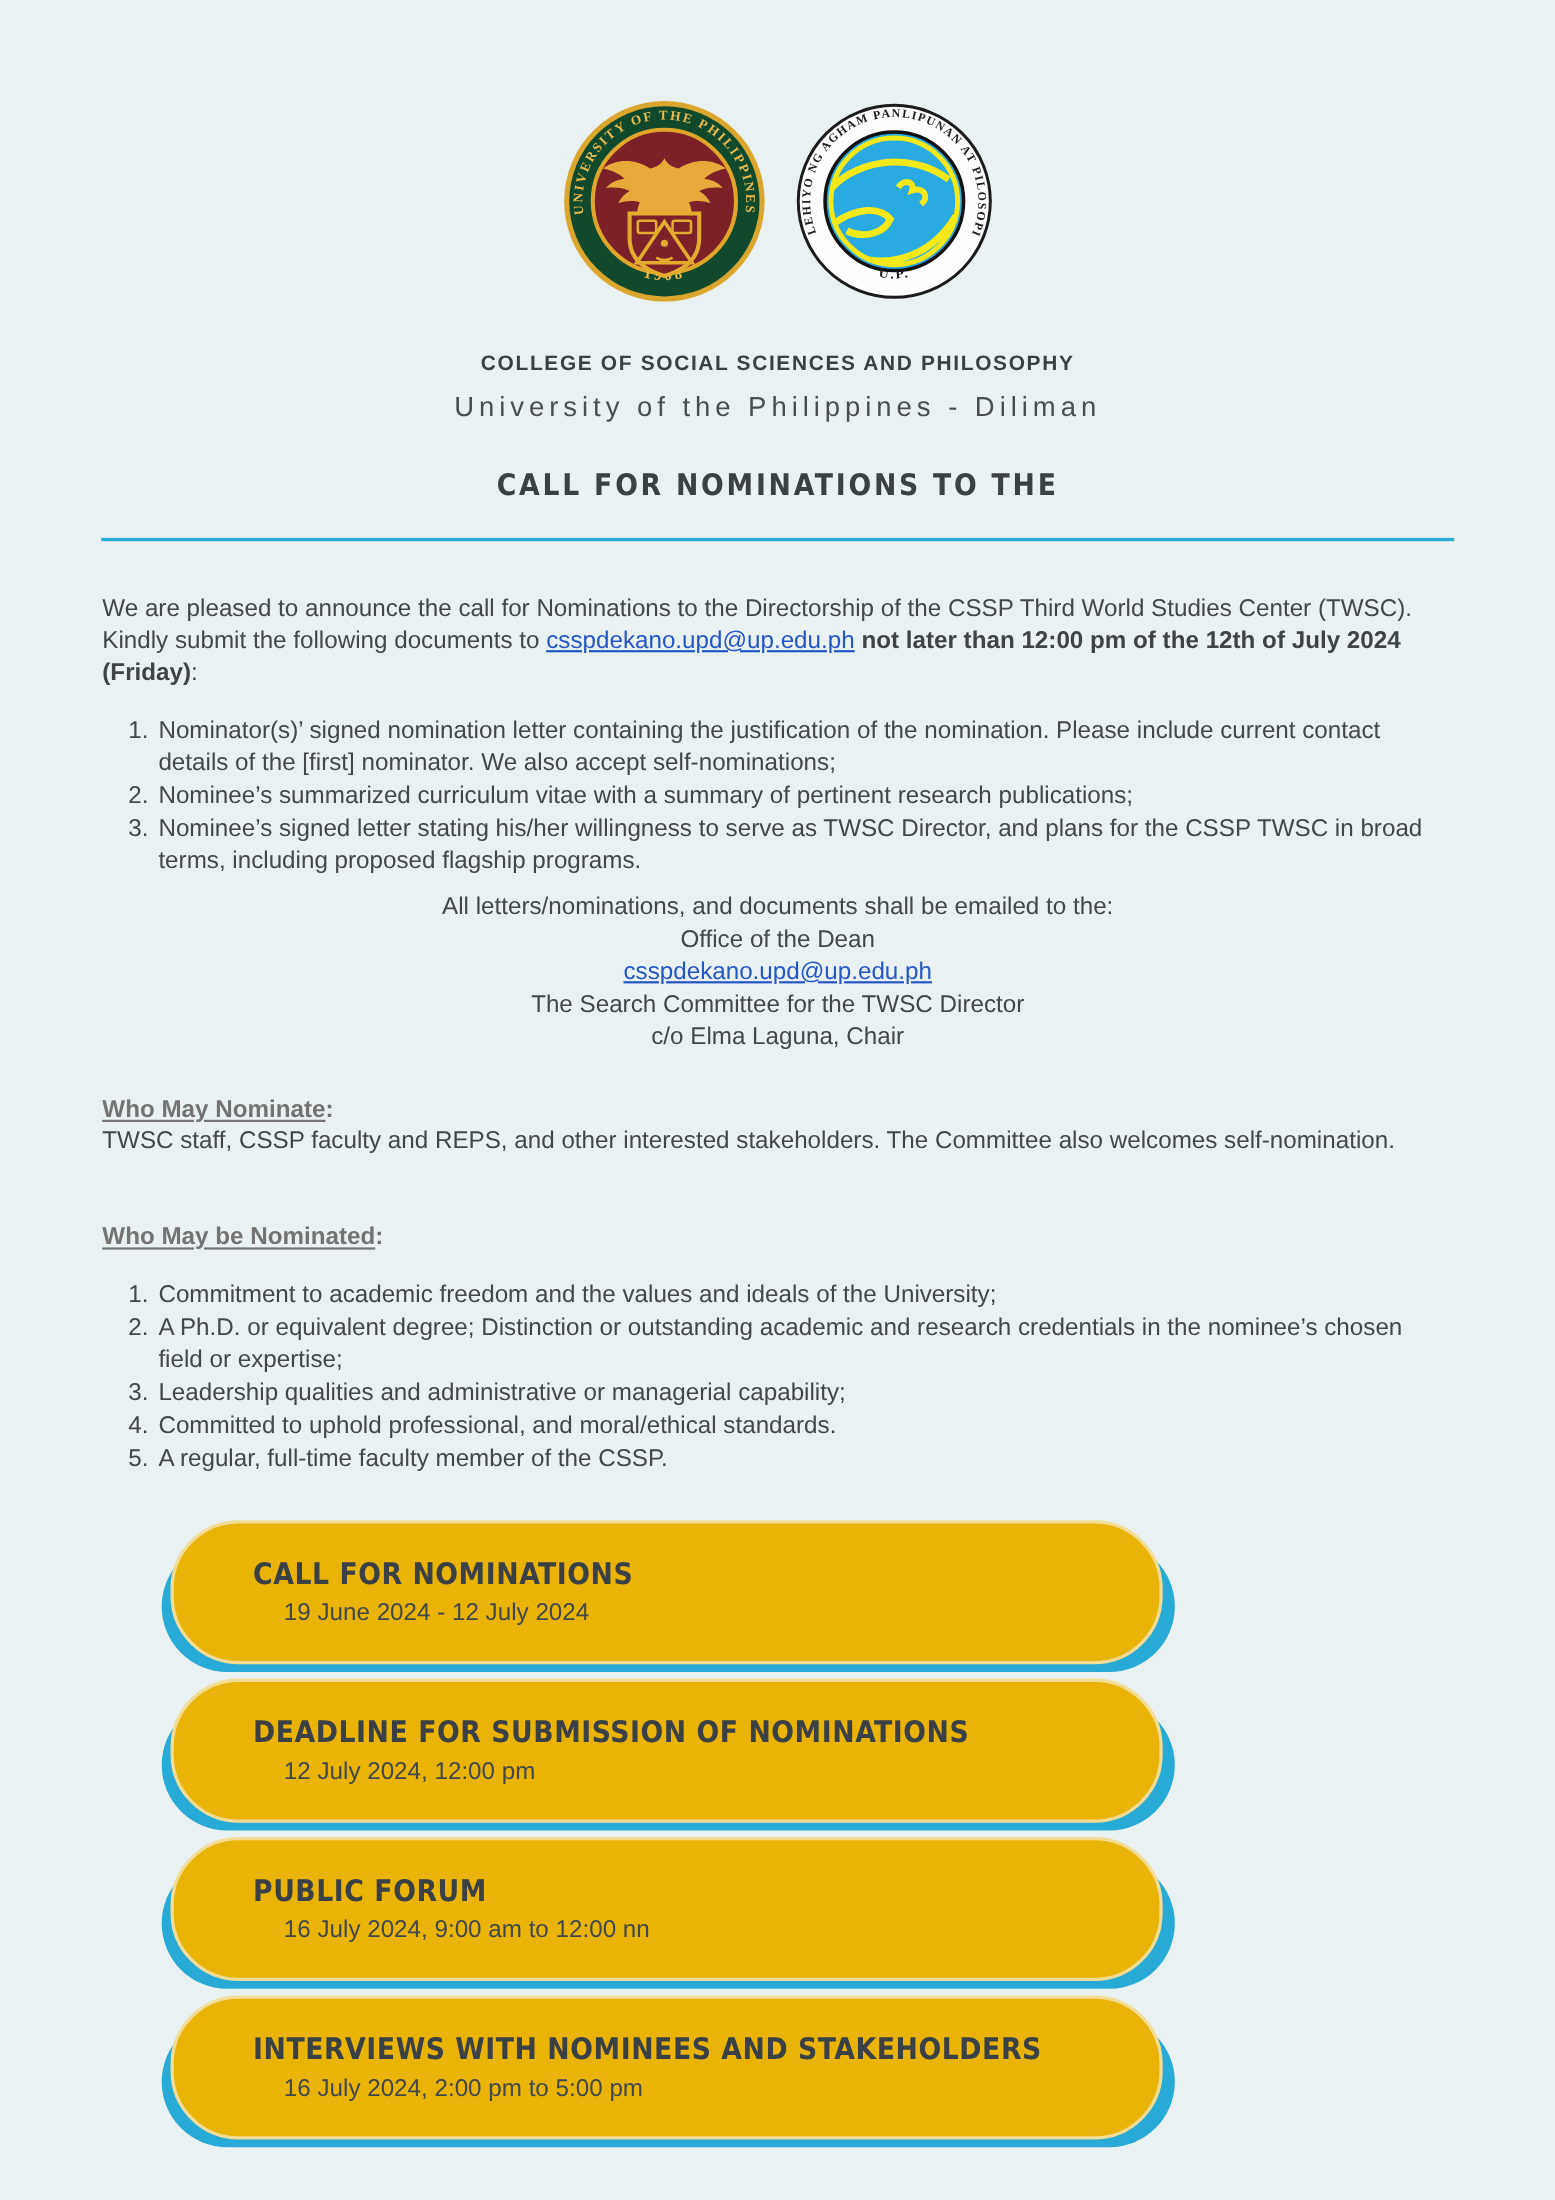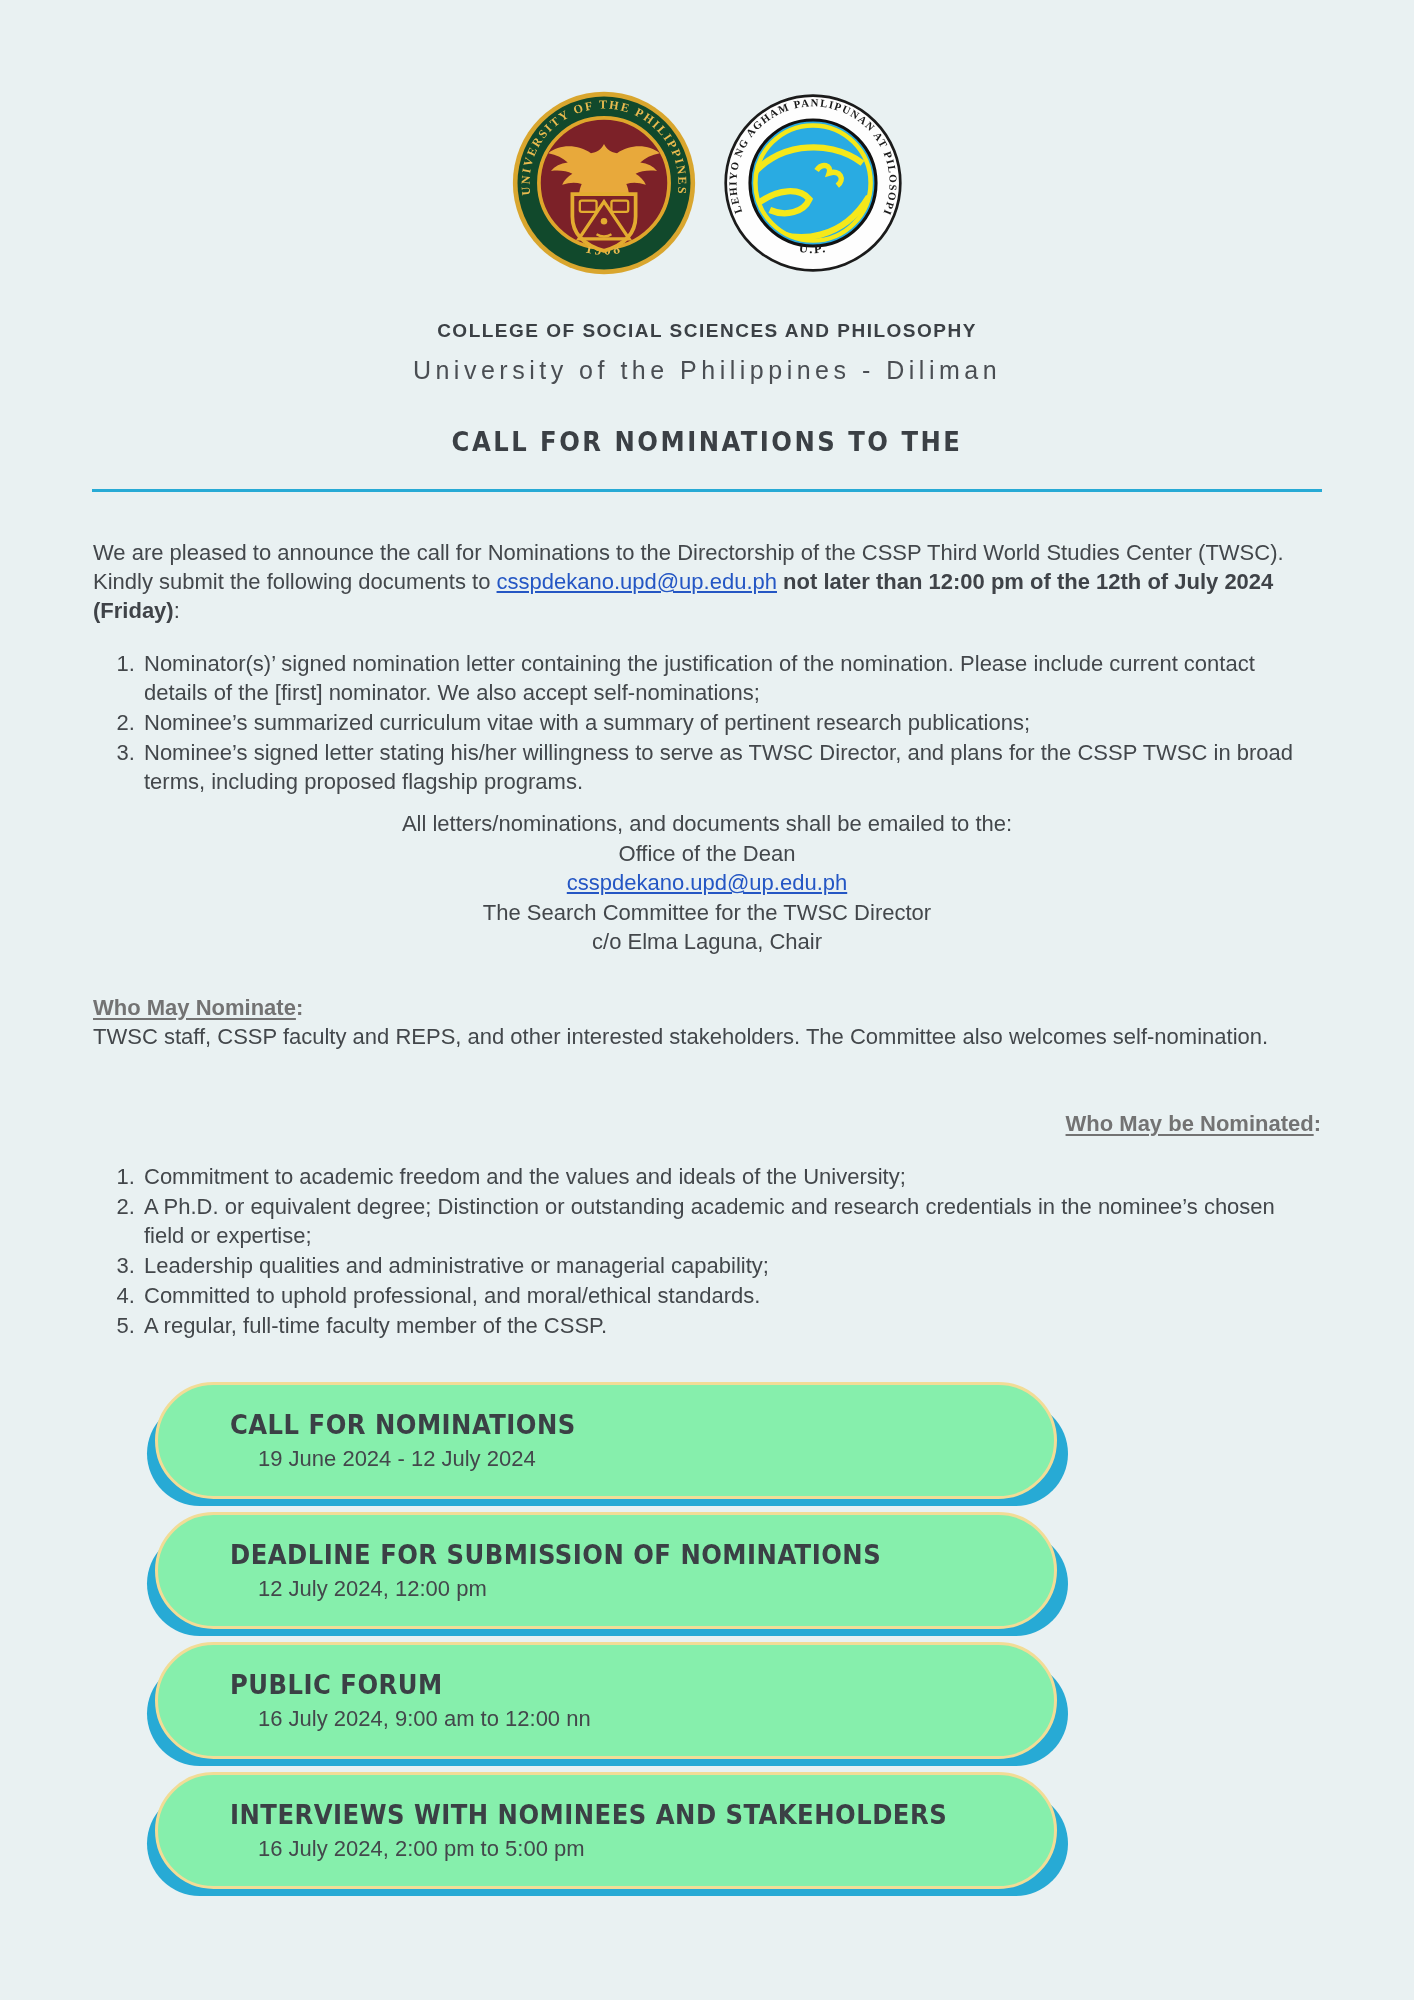--- a/index.html
+++ b/index.html
@@ -40,32 +40,32 @@
 
   ol.num-list { margin:24px 0 0 0; padding-left:48px; }
   ol.num-list li { padding-left:3px; margin:0 0 1px 0; }
 
   .email-block { margin-top:13px; text-align:center; line-height:29.5px; }
 
   .section { margin-top:0; }
   .section-heading { margin-top:0; font-weight:bold; color:#737373; }
   .section-heading .u { text-decoration:underline; text-underline-offset:3px; text-decoration-thickness:2px; }
   .mt-lg { margin-top:36px; }
-  .mt-xl { margin-top:58px;text-align:right; }
+  .mt-xl { margin-top:58px; }
 
   .timeline {
     margin:42px 0 0 155px;
     width:902px;
     display:flex; flex-direction:column; gap:13px;
   }
   .card {
     position:relative;
     box-sizing:border-box;
-    height:117px;
-    background:#86efac;
+    height:131px;
+    background:#eab308;
     border:3px solid #F2DC96;
     border-radius:62px;
     display:flex; flex-direction:column; justify-content:center;
     padding-left:72px;
   }
   .card::before {
     content:"";
     position:absolute;
     left:-11px; right:-14px; top:16px; bottom:-10px;
     background:#27AAD5;

